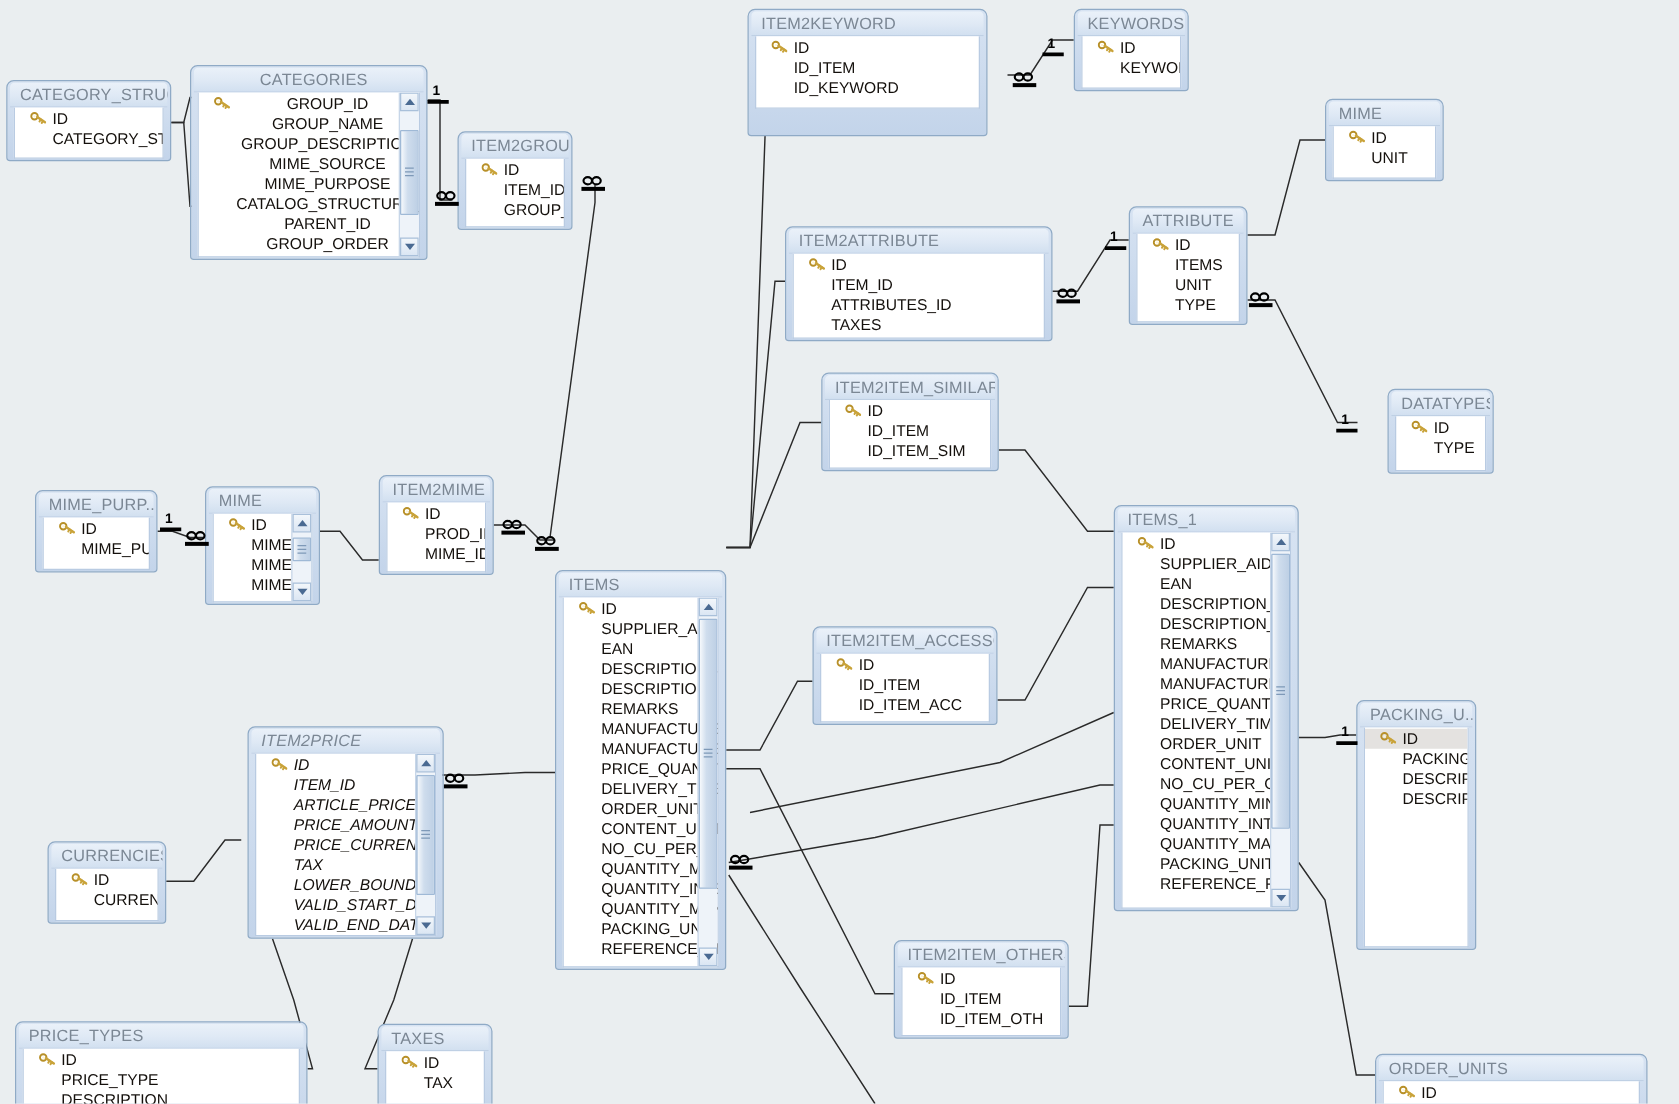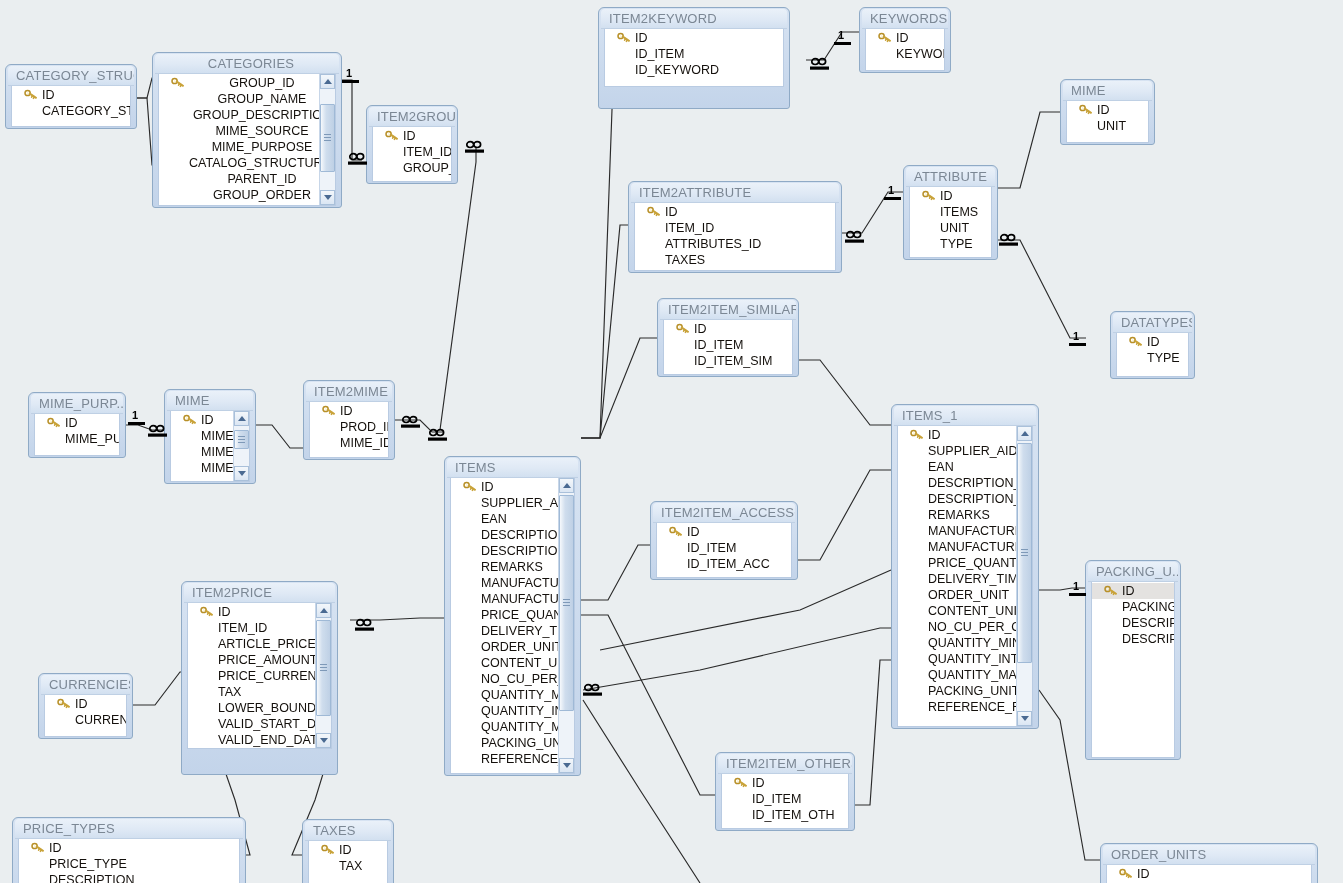--- a/index.html
+++ b/index.html
@@ -545,21 +545,21 @@
                 <path d="M5.8 4.6 L12 8.8" stroke="#c9a33a" stroke-width="2" stroke-linecap="round"></path>
                 <path d="M8.6 6.5 L7.6 8.2" stroke="#c9a33a" stroke-width="1.6" stroke-linecap="round"></path>
                 <path d="M10.4 7.7 L9.4 9.4" stroke="#c9a33a" stroke-width="1.6" stroke-linecap="round"></path>
               </svg><span>ID</span></li>
             <li><span>PACKING_</span></li>
             <li><span>DESCRIPT</span></li>
             <li><span>DESCRIPT</span></li>
           </ul>
         </div>
       </div>
-      <div class="tbl" style="left: 181px; top: 581px; width: 157px; height: 194px;">
+      <div class="tbl" style="left: 198px; top: 581px; width: 157px; height: 170px; font-style: italic;">
         <div class="tbl-title">ITEM2PRICE</div>
         <div class="tbl-body" style="height: 145px;">
           <ul class="fields">
             <li class="pk"><svg class="keyicon" viewBox="0 0 13 12">
                 <circle cx="3.6" cy="4" r="2.6" fill="none" stroke="#b89028" stroke-width="1.5"></circle>
                 <circle cx="3.6" cy="4" r="0.9" fill="#fff6d0"></circle>
                 <path d="M5.8 4.6 L12 8.8" stroke="#c9a33a" stroke-width="2" stroke-linecap="round"></path>
                 <path d="M8.6 6.5 L7.6 8.2" stroke="#c9a33a" stroke-width="1.6" stroke-linecap="round"></path>
                 <path d="M10.4 7.7 L9.4 9.4" stroke="#c9a33a" stroke-width="1.6" stroke-linecap="round"></path>
               </svg><span>ID</span></li>

